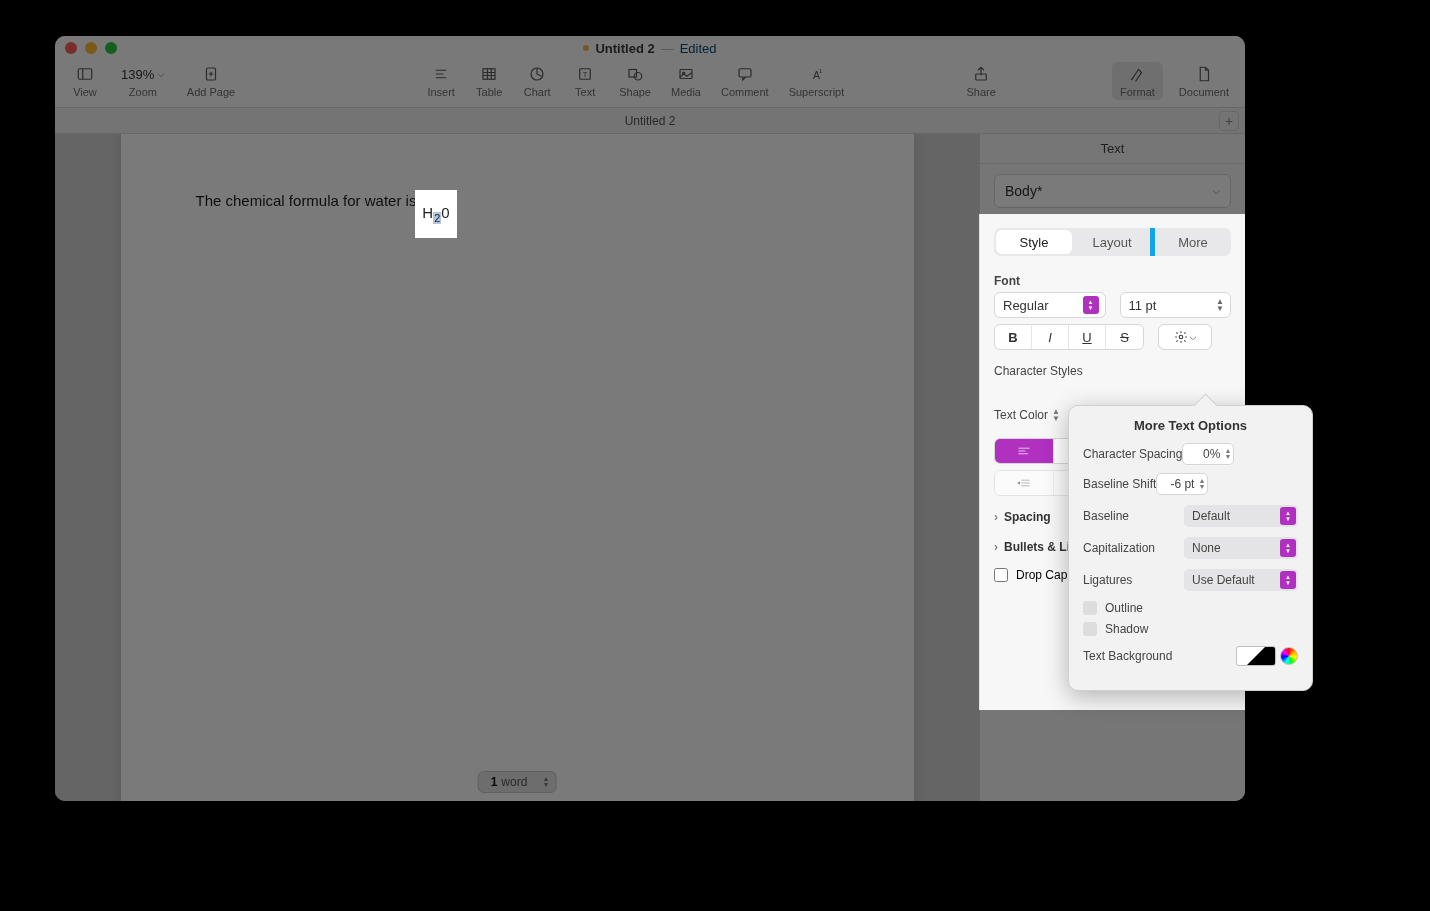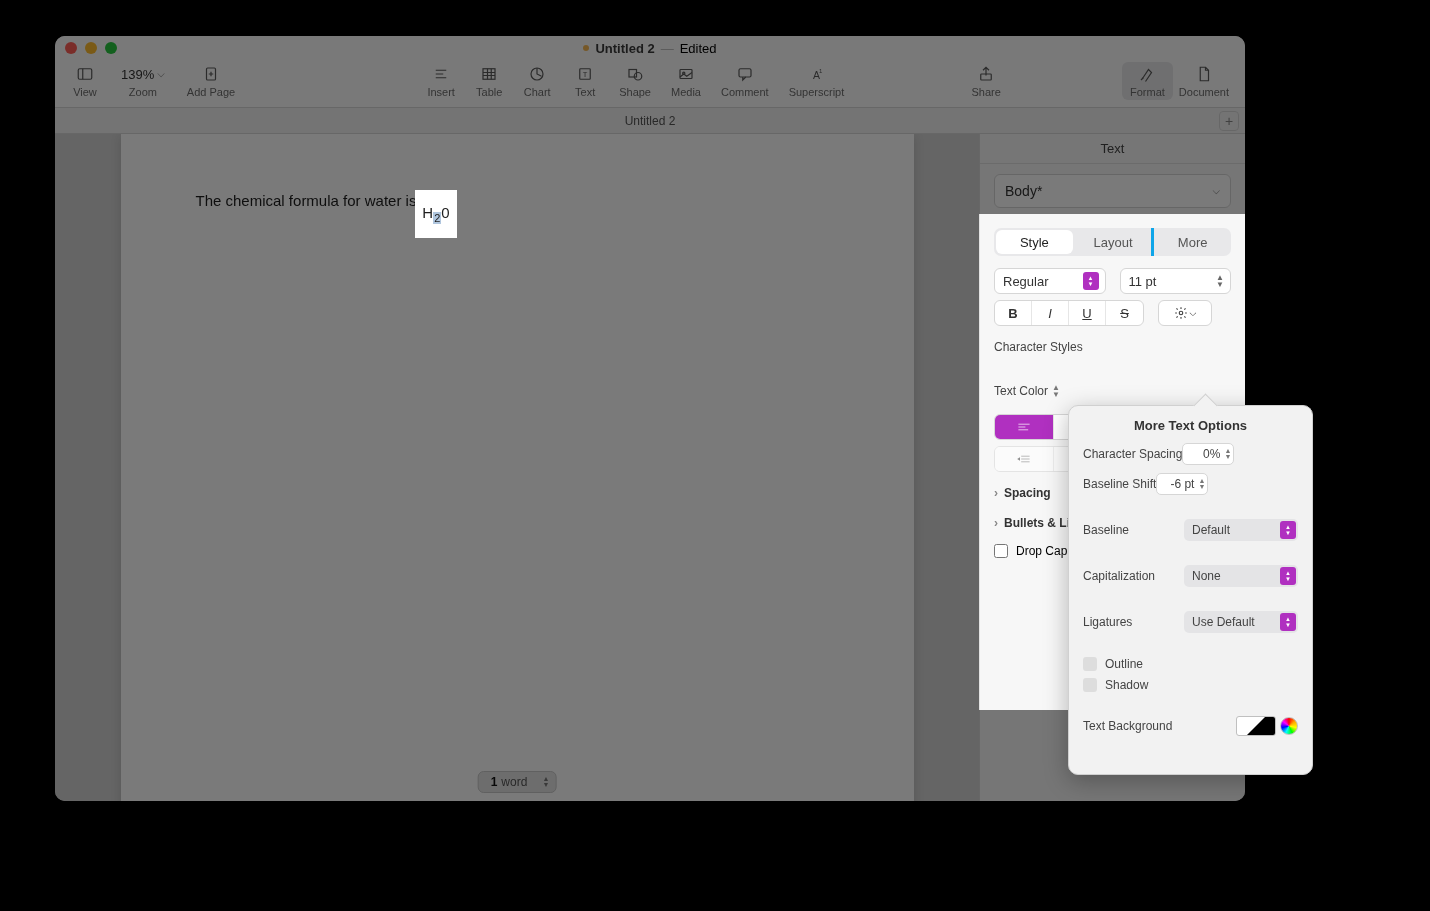--- a/index.html
+++ b/index.html
@@ -12,33 +12,33 @@
     background: #ececec; border-radius: 10px; overflow: hidden;
     box-shadow: 0 10px 40px rgba(0,0,0,0.5);
   }
 
   .titlebar { height: 24px; display: flex; align-items: center; padding: 0 10px; background: #fdfdfd; position: relative; }
   .traffic { display: flex; gap: 8px; }
   .tdot { width: 12px; height: 12px; border-radius: 50%; }
   .td-close { background: #ff5f57; } .td-min { background: #febc2e; } .td-max { background: #28c840; }
   .title-center { position: absolute; left:0; right:0; text-align:center; font-size:13px; color:#3b3b3b; display:flex; justify-content:center; align-items:center; gap:6px;}
   .title-center .dot { width:6px;height:6px;border-radius:50%;background:#f7b955;display:inline-block;}
-  .title-center .edited { color:#000000; }
+  .title-center .edited { color:#0c4a6e; }
   .title-center .sep { color:#b8b8b8; }
 
   .toolbar { height: 48px; background: #fdfdfd; border-bottom: 1px solid #d8d8d8; display:flex; align-items:flex-start; padding: 2px 10px 0; gap: 10px; font-size:11px; color:#6c6c6c; }
   .tb-btn { display:flex; flex-direction:column; align-items:center; justify-content:center; gap:2px; padding: 2px 6px; min-width: 40px; }
   .tb-icon { width: 22px; height: 20px; display:flex; align-items:center; justify-content:center; color:#5a5a5a; }
   .tb-icon svg { width: 18px; height: 18px; }
   .tb-label { white-space: nowrap; }
   .tb-zoom-val { display:flex; align-items:center; gap:3px; font-size:13px; color:#333; height:20px;}
   .tb-gap { flex: 0 0 160px; }
   .tb-mid { display:flex; gap: 8px; }
   .tb-spacer { flex: 1; }
-  .tb-right { display:flex; }
+  .tb-right { display:flex; gap: 10px; }
   .tb-right .tb-btn.active { background:#e8e8ea; border-radius:6px; padding:2px 8px;}
 
   .doc-tabs { height:26px; background:#f3f3f3; border-bottom:1px solid #d8d8d8; display:flex; align-items:center; justify-content:center; font-size:12px; color:#555; position:relative;}
   .doc-tabs .plus { position:absolute; right:6px; top:3px; width:20px;height:20px; display:flex;align-items:center;justify-content:center; color:#888; border:1px solid #d8d8d8; border-radius:4px; font-size:14px;}
 
   .workspace { position:absolute; top:98px; bottom:0; left:0; right:0; display:flex; }
   .canvas-area { flex:1; background:#d3d3d3; display:flex; justify-content:center; align-items:flex-start; overflow:hidden; position:relative;}
   .page { background:#fff; width:793px; min-height:1000px; margin-top:0; box-shadow:0 2px 10px rgba(0,0,0,0.15); padding:58px 75px; }
   .doc-text { font-size:15px; color:#1e1e1e; }
   .sel-highlight { background:#fffffe; padding:0 2px; }
@@ -54,21 +54,21 @@
   .style-dd { background:#fff; border:1px solid #d6d6d6; border-radius:6px; height:34px; display:flex; align-items:center; justify-content:space-between; padding:0 10px; font-size:14px; color:#333; }
   .chev-down { font-size:10px; color:#888; }
 
   
   .inspector-bright {
     position:absolute; right:0; top:180px; width:266px; background:#f7f7f7; z-index:80;
     border-left:1px solid #e2e2e2;
     padding-bottom: 12px;
   }
   .seg { display:flex; margin:14px 14px 12px; background:#e8e8ea; border-radius:7px; height:28px; overflow:hidden; font-size:13px;}
-  .seg div { flex:1; display:flex; align-items:center; justify-content:center; color:#555; border-right:3px solid #0ea5e9;}
+  .seg div { flex:1; display:flex; align-items:center; justify-content:center; color:#555; border-right:5px solid #0ea5e9;}
   .seg div:last-child{border-right:none;}
   .seg .on { background:#fff; color:#222; border-radius:6px; margin:2px; border:none;}
   .insp-label { font-size:12px; color:#444; font-weight:600; padding:6px 14px 4px;}
   .white-dd { margin:2px 14px 6px; background:#fff; border:1px solid #d6d6d6; border-radius:6px; height:26px; display:flex; align-items:center; justify-content:space-between; padding:0 6px 0 8px; font-size:13px; color:#333;}
   .purple-arrows { width:16px; height:18px; background:#b030c0; border-radius:3px; display:flex; flex-direction:column; align-items:center; justify-content:center; font-size:6px; color:#fff; line-height:6px;}
   .font-row { display:flex; gap:14px; margin:0 14px 6px;}
   .font-row .white-dd { margin:0; flex:1;text-align:center;}
   .size-dd { width:58px; flex:0 0 58px;}
   .size-dd .stepper { color:#666; font-size:8px; display:flex; flex-direction:column; line-height:7px;}
   .bius { display:flex; gap:14px; margin:4px 14px 8px;}
@@ -101,21 +101,21 @@
     background:#f2f2f2; border-left:1px solid #d0d0d0; border-top:1px solid #d0d0d0;
     transform:rotate(45deg);
   }
   .pop-title { text-align:center; font-size:13px; font-weight:600; color:#333; margin-bottom:10px;}
   .pop-row { display:flex; align-items:center; font-size:12px; color:#444; margin:8px 0;}
   .pop-val { display:flex; align-items:center; background:#fff; border:1px solid #d6d6d6; border-radius:5px; height:22px; padding:0 2px 0 6px; min-width:52px; justify-content:flex-end; gap:4px;}
   .pop-val .stepper { color:#777; font-size:7px; display:flex; flex-direction:column; line-height:6px;}
   .pop-dd { display:flex; align-items:center; justify-content:space-between; background:#e4e4e6; border-radius:5px; height:22px; padding:0 2px 0 8px; width:114px; font-size:12px;}
   .pop-check { display:flex; align-items:center; gap:8px; font-size:12px; color:#444; margin:7px 0;}
   .pop-check .cb { width:14px;height:14px; background:#ddd; border-radius:3px;}
-  .pop-row-lbl { display:flex; align-items:center; justify-content:space-between; font-size:12px; color:#444; margin:24px 0;}
+  .pop-row-lbl { display:flex; align-items:center; justify-content:space-between; font-size:12px; color:#444; margin:10px 0;}
   .swatch-row { display:flex; align-items:center; gap:4px;}
   .swatch { width:40px; height:20px; border:1px solid #c0c0c0; border-radius:3px; background:linear-gradient(135deg,#fff 49%, #000 51%);}
   .color-circle { width:18px;height:18px; border-radius:50%; background:conic-gradient(red,orange,yellow,lime,cyan,blue,magenta,red); border:1px solid #c0c0c0;}
 
   .bright-cut {
     position:absolute; z-index:90; background:#fff;text-align:center;
   }
 </style>
 </head>
 <body>
@@ -325,20 +325,21 @@
   </span>
 </div>
 
 <div class="inspector-bright" style="left:979px; top:214px; height:496px;">
   <div class="seg">
     <div class="on">Style</div>
     <div>Layout</div>
     <div>More</div>
   </div>
 
+  <div class="insp-label">Font</div>
   <div class="font-row">
     <div class="white-dd">
       <span>Regular</span>
       <span class="purple-arrows">
           <span>▲</span>
           <span>▼</span>
         </span>
     </div>
     <div class="white-dd size-dd">
       <span>11 pt</span>

